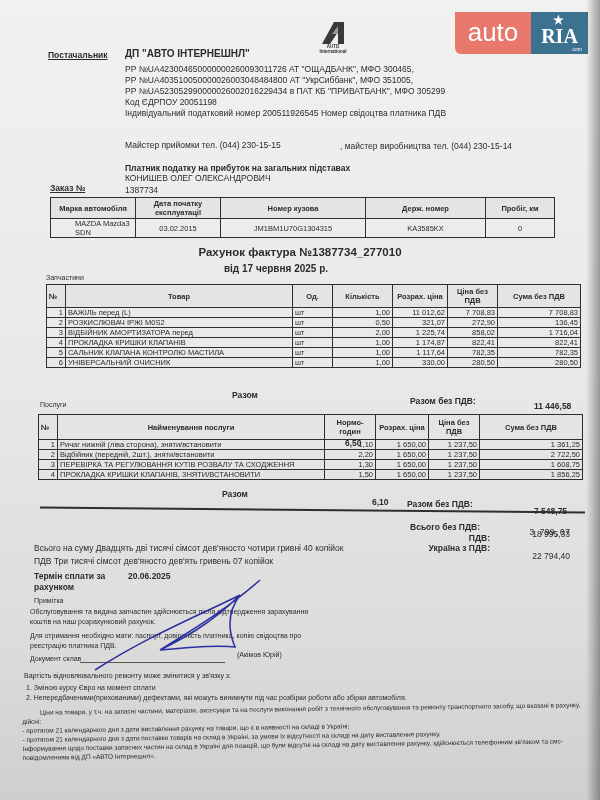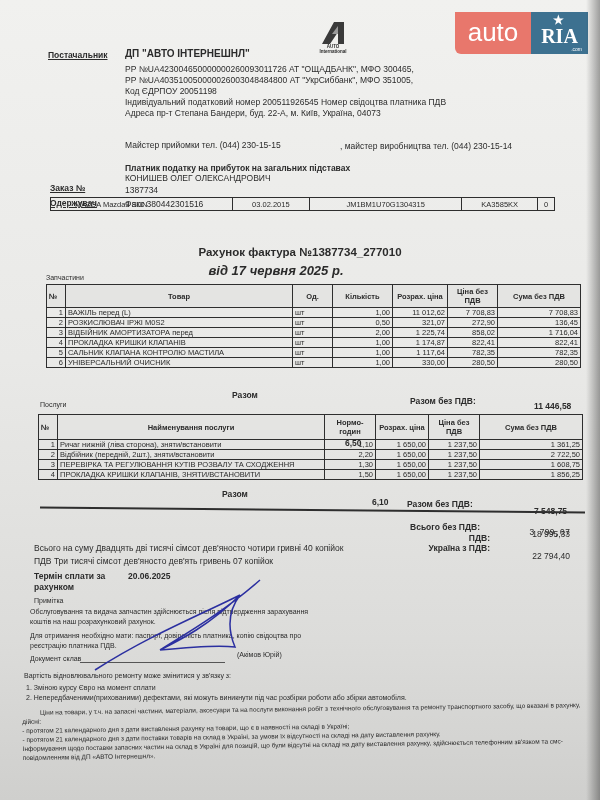--- a/index.html
+++ b/index.html
@@ -41,48 +41,55 @@
     <span class="star">★</span>
     <span>RIA</span>
     <span class="dom">.com</span>
   </div>
 
   <div class="abs label-u" style="left:48px;top:50px;">Постачальник</div>
   <div class="abs b" style="left:125px;top:48px;font-size:10px;">ДП "АВТО ІНТЕРНЕШНЛ"</div>
   <div class="abs t8" style="left:125px;top:64px;">
     <div>РР №UA423004650000000260093011726 АТ "ОЩАДБАНК", МФО 300465,</div>
     <div>РР №UA403510050000026003048484800 АТ "УкрСиббанк", МФО 351005,</div>
+    <div>РР №UA523052990000026002016229434 в ПАТ КБ "ПРИВАТБАНК", МФО 305299</div>
     <div>Код ЄДРПОУ 20051198</div>
     <div>Індивідуальний податковий номер 200511926545 Номер свідоцтва платника ПДВ</div>
-    <div>Адреса пр-т Степана Бандери, буд. 22-А, м. Київ, Україна, 04073</div>
   </div>
   <div class="abs t8" style="left:125px;top:140px;">Майстер прийомки тел.    (044) 230-15-15</div>
   <div class="abs t8" style="left:340px;top:141px;">, майстер виробництва тел.    (044) 230-15-14</div>
   <div class="abs t8" style="left:125px;top:151px;margin-top:48px;">Факс 380442301516</div>
   <div class="abs t8 b" style="left:125px;top:163px;">Платник податку на прибуток на загальних підставах</div>
 
   <div class="abs label-u" style="left:50px;top:170px;margin-top:28px;">Одержувач</div>
   <div class="abs t8" style="left:125px;top:173px;">КОНИШЕВ ОЛЕГ ОЛЕКСАНДРОВИЧ</div>
   <div class="abs label-u" style="left:50px;top:183px;">Заказ №</div>
   <div class="abs t8" style="left:125px;top:185px;">1387734</div>
 
   <table style="left:50px;top:197px;width:505px;">
     <tbody>
+        <tr>
+      <th style="width:80px;height:20px;">Марка автомобіля</th>
+      <th style="width:80px;">Дата початку експлуатації</th>
+      <th style="width:140px;">Номер кузова</th>
+      <th style="width:115px;">Держ. номер</th>
+      <th>Пробіг, км</th>
+    </tr>
     <tr>
       <td style="height:12px;padding-left:24px;">MAZDA Mazda3 SDN</td>
       <td class="ctr">03.02.2015</td>
       <td class="ctr">JM1BM1U70G1304315</td>
       <td class="ctr">KA3585KX</td>
       <td class="ctr">0</td>
     </tr>
   </tbody>
     </table>
 
   <div class="abs b" style="left:0;width:600px;text-align:center;top:246px;font-size:11.5px;">Рахунок фактура №1387734_277010</div>
-  <div class="abs b" style="left:0;width:552px;text-align:center;top:263px;font-size:13px;font-style:italic;">від 17 червня 2025 р.</div>
+  <div class="abs b" style="left:0;width:552px;text-align:center;top:263px;font-size:10px;">від 17 червня 2025 р.</div>
 
   <div class="abs t7" style="left:46px;top:273px;">Запчастини</div>
   <table style="left:46px;top:284px;width:535px;">
     <tbody>
         <tr>
       <th style="width:14px;height:22px;text-align:left;">№</th>
       <th style="width:222px;">Товар</th>
       <th style="width:35px;">Од.</th>
       <th style="width:55px;">Кількість</th>
       <th style="width:50px;">Розрах. ціна</th>

